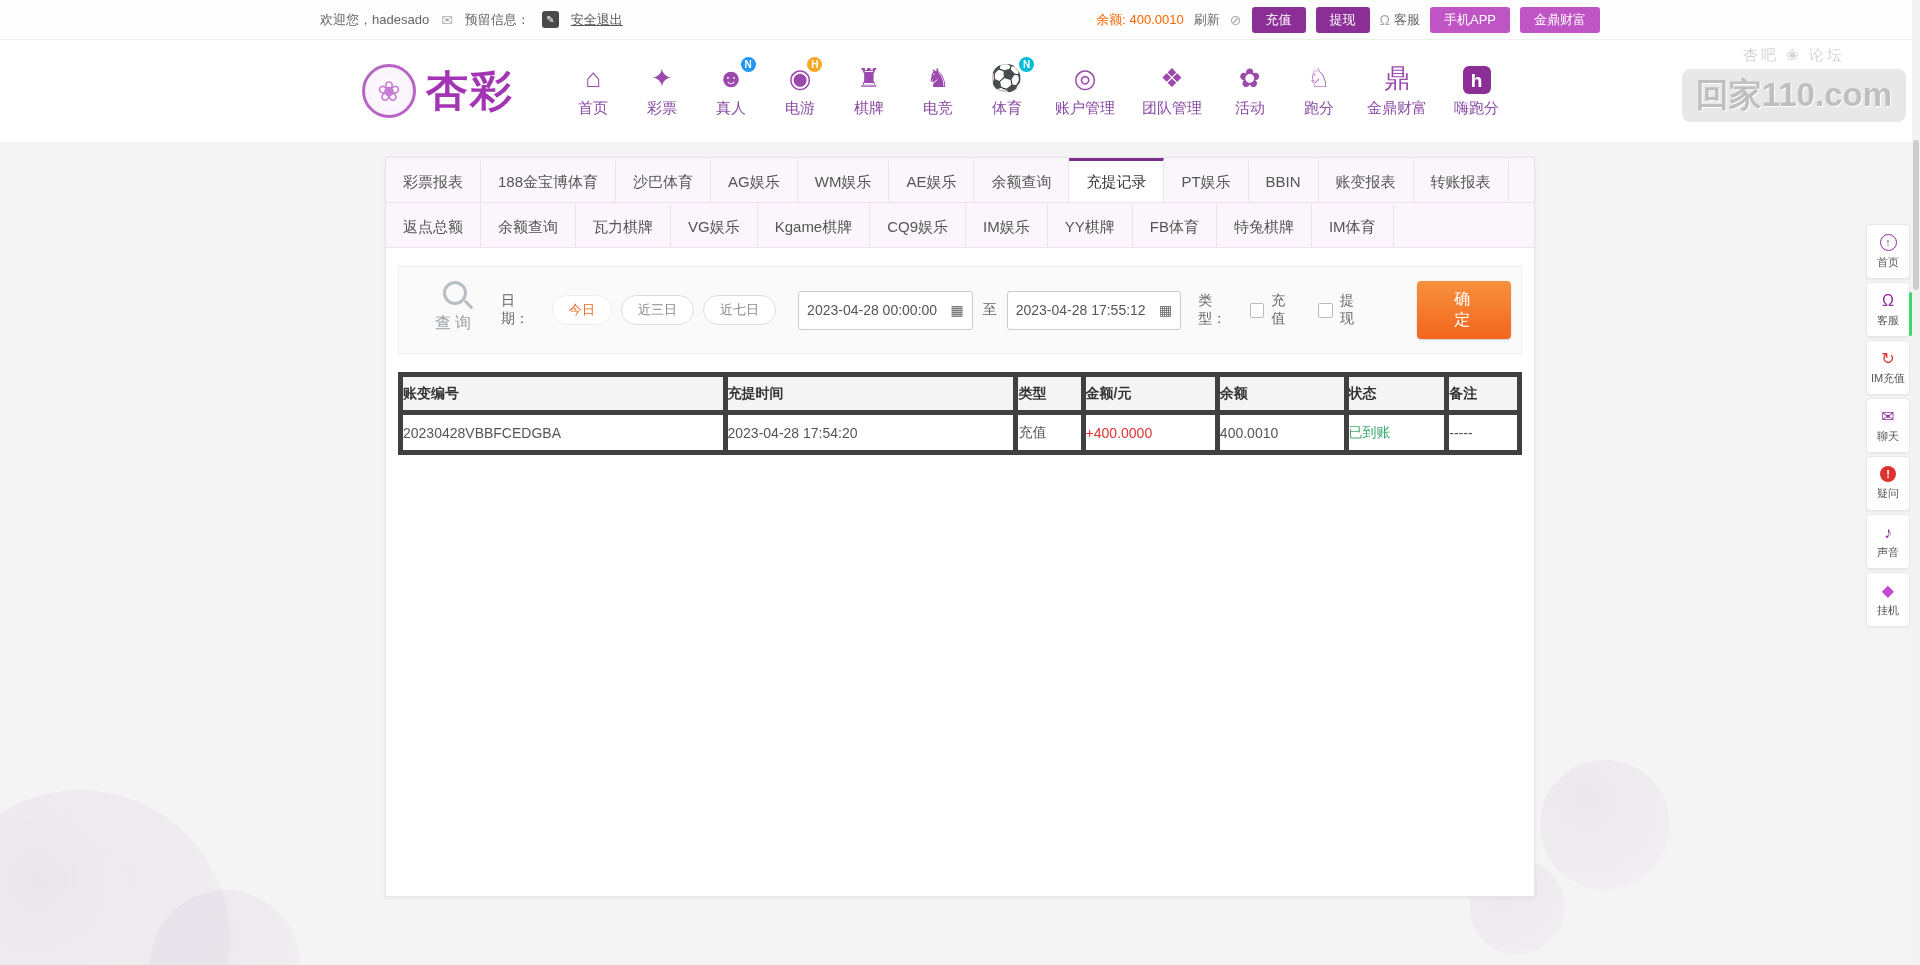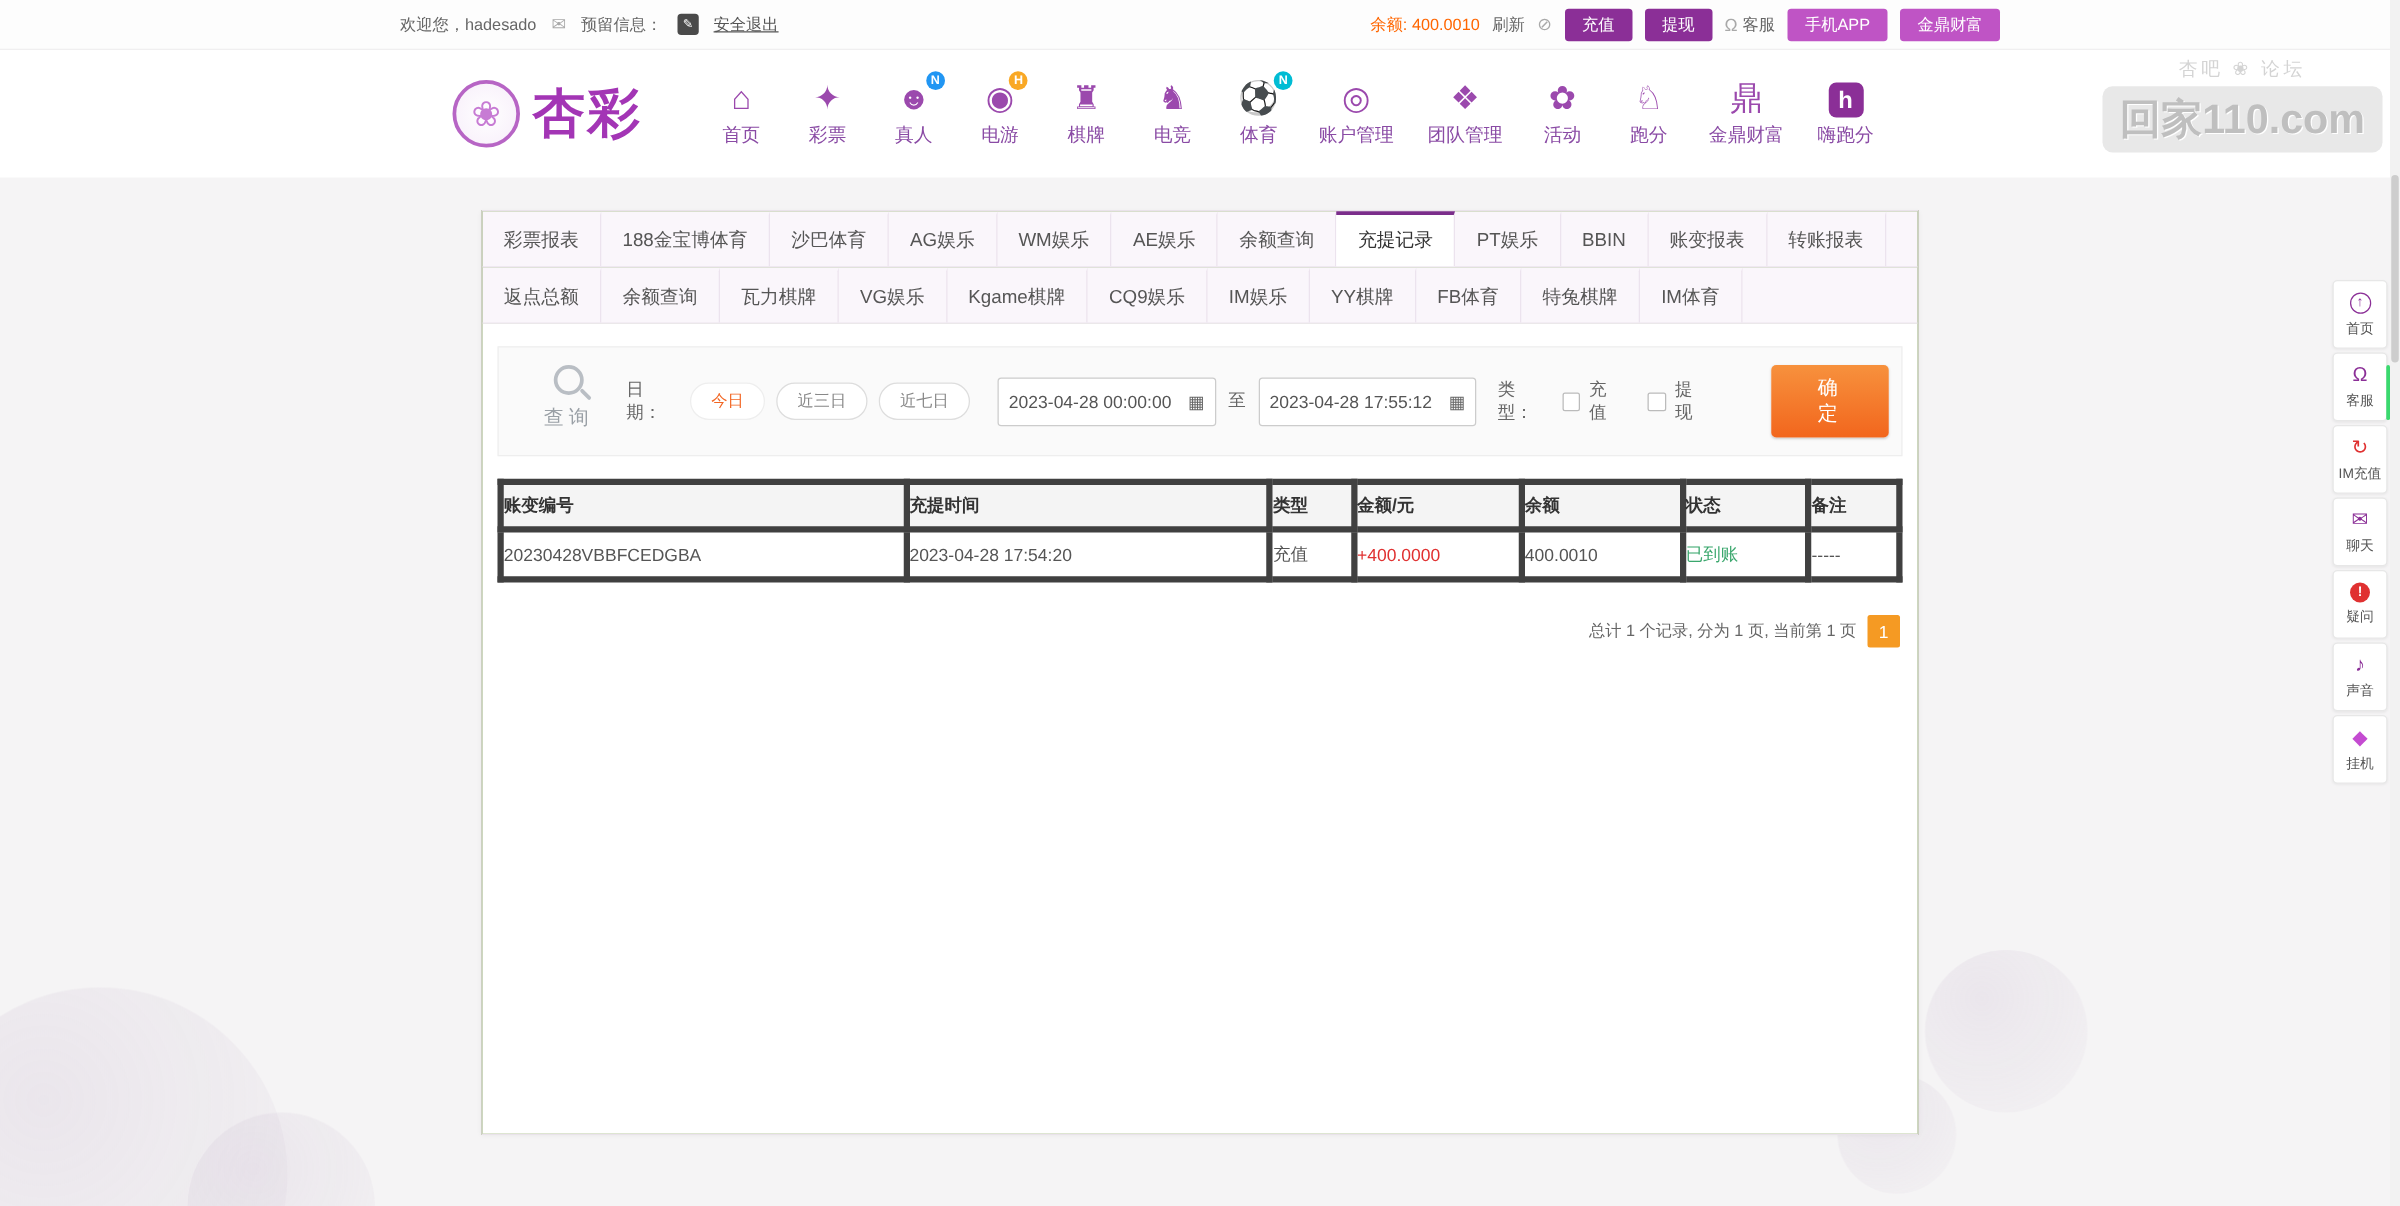--- a/index.html
+++ b/index.html
@@ -48,21 +48,21 @@
     color:#fff; font-size:10px; font-weight:bold; display:flex; align-items:center; justify-content:center; }
   .nav-label { font-size:15px; color:#8a4ba5; white-space:nowrap; }
 
   
   .watermark { position:absolute; right:14px; top:6px; text-align:center; z-index:6; }
   .wm1 { font-size:15px; color:#d4d4d4; letter-spacing:3px; margin-bottom:4px; }
   .wm2 { font-size:33px; font-weight:bold; color:#bfbfbf; background:#e8e8e8; border-radius:8px;
     padding:4px 14px; text-shadow:1px 1px 0 #fff; }
 
   
-  .panel { width:1150px; margin:26px auto 0; background:#4d7c0f; border:1px solid #e9e2ea;
+  .panel { width:1150px; margin:15px auto 0; background:#ec4899; border:1px solid #e9e2ea;
     box-shadow:0 1px 4px rgba(0,0,0,.05); position:relative; z-index:3; }
   .tab-row { display:flex; background:#faf6fb; border-bottom:1px solid #ece3ee; }
   .tab { height:44px; line-height:41px; padding:0 17px; font-size:15px; color:#555;
     border-right:1px solid #ece3ee; border-top:3px solid transparent; cursor:pointer; white-space:nowrap; }
   .tab.active { background:#fff; border-top-color:#7b2d8b; color:#333; }
 
   .content { background:#fff; padding:18px 12px 0; min-height:648px; }
 
   
   .query-box { border:1px solid #eeeeee; background:#fafafa; display:flex; padding:14px 10px; }
@@ -312,24 +312,20 @@
             <td class="c1">2023-04-28 17:54:20</td>
             <td class="c2">充值</td>
             <td class="c3 amount">+400.0000</td>
             <td class="c4">400.0010</td>
             <td class="c5 status">已到账</td>
             <td class="c6">-----</td>
           </tr>
         </tbody>
     </table>
 
-    <div class="pagination">
-      <span>总计 1 个记录, 分为 1 页, 当前第 1 页</span>
-      <div class="page-box">1</div>
-    </div>
   </div>
 </div>
 
 <div class="side-widgets" id="side-widgets">
     <div class="widget">
       <span class="w-icon circled">↑</span>
       <span class="w-label">首页</span>
     </div>
     <div class="widget">
       <span class="w-icon">Ω</span>

